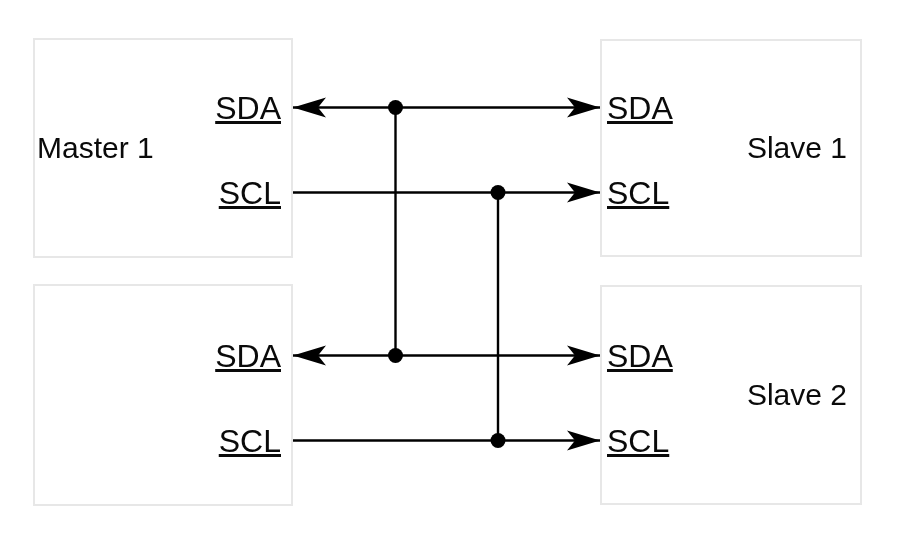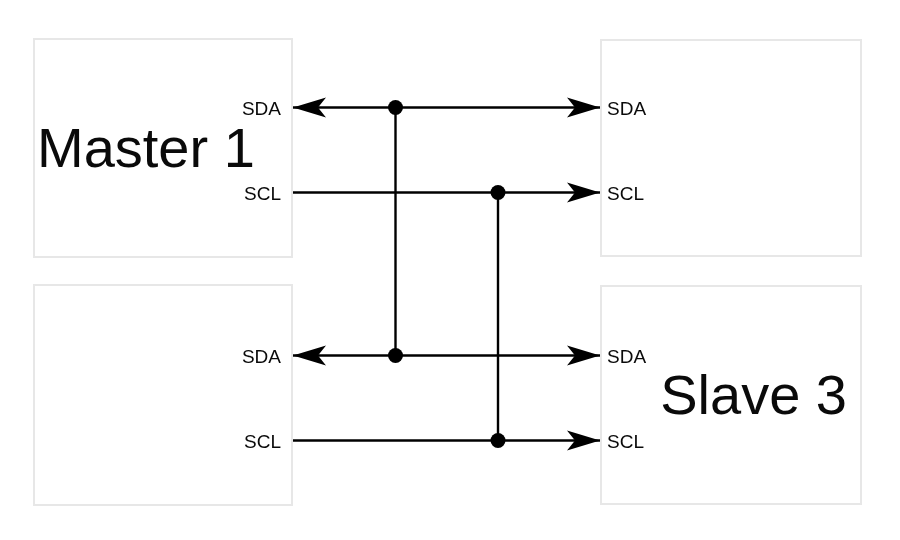--- a/index.html
+++ b/index.html
@@ -18,34 +18,35 @@
   .node {
     position: absolute;
     background: #ffffff;
     border: 2px solid #e7e7e7;
     box-sizing: border-box;
   }
   .node-label {
     position: absolute;
     top: 50%;
     transform: translateY(-50%);
-    font-size: 56px;
+    font-size: 30px;
     line-height: 1;
     color: #0a0a0a;
     white-space: nowrap;
   }
   .node-label.align-left  { left: 2px; }
   .node-label.align-right { right: 13px; }
   .port {
     position: absolute;
     transform: translateY(-50%);
-    font-size: 19px;
+    font-size: 32px;
     line-height: 1;
     color: #0a0a0a;
     white-space: nowrap;
+    text-decoration: underline;
   }
   .port.master-side { right: 10px; }
   .port.slave-side  { left: 5px; }
   .wires {
     position: absolute;
     left: 0;
     top: 0;
     pointer-events: none;
   }
   .wire {
@@ -63,31 +64,32 @@
 
 <div class="canvas">
 
   <div class="node" style="left:33px; top:38px; width:260px; height:220px;">
     <div class="node-label align-left">Master 1</div>
     <div class="port master-side" style="top:67.5px">SDA</div>
     <div class="port master-side" style="top:152.5px">SCL</div>
   </div>
 
   <div class="node" style="left:600px; top:39px; width:262px; height:218px;">
+    <div class="node-label align-right">Slave 1</div>
     <div class="port slave-side" style="top:66.5px">SDA</div>
     <div class="port slave-side" style="top:151.5px">SCL</div>
   </div>
 
   <div class="node" style="left:33px; top:284px; width:260px; height:222px;">
     <div class="port master-side" style="top:69.5px">SDA</div>
     <div class="port master-side" style="top:154.5px">SCL</div>
   </div>
 
   <div class="node" style="left:600px; top:285px; width:262px; height:220px;">
-    <div class="node-label align-right">Slave 3</div>
+    <div class="node-label align-right">Slave 2</div>
     <div class="port slave-side" style="top:68.5px">SDA</div>
     <div class="port slave-side" style="top:153.5px">SCL</div>
   </div>
 
   <svg class="wires" width="900" height="540" viewBox="0 0 900 540">
 
     <line class="wire" x1="293" y1="107.5" x2="600" y2="107.5"></line>
     <polygon class="arrowhead" points="293,107.5 326,97.5 318,107.5 326,117.5"></polygon>
     <polygon class="arrowhead" points="600,107.5 567,97.5 575,107.5 567,117.5"></polygon>
 

